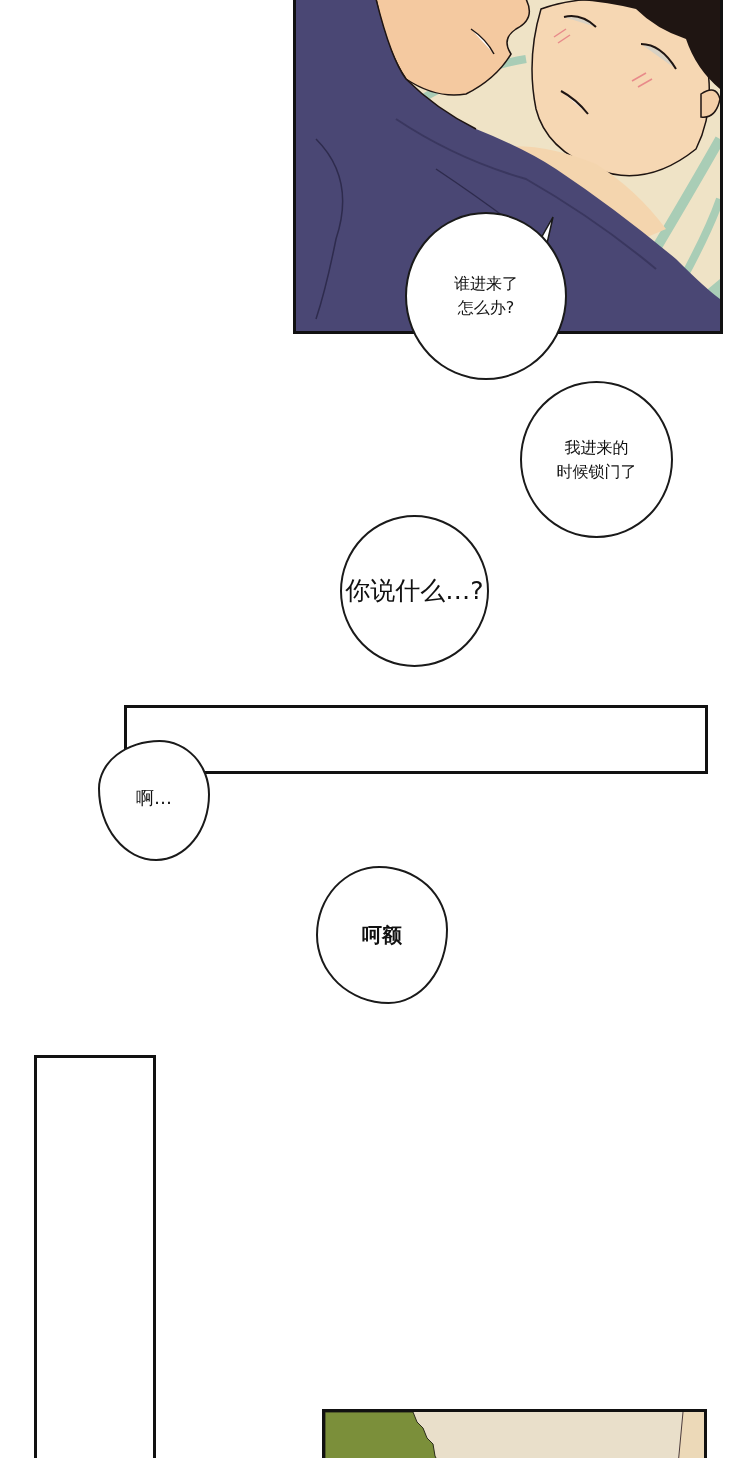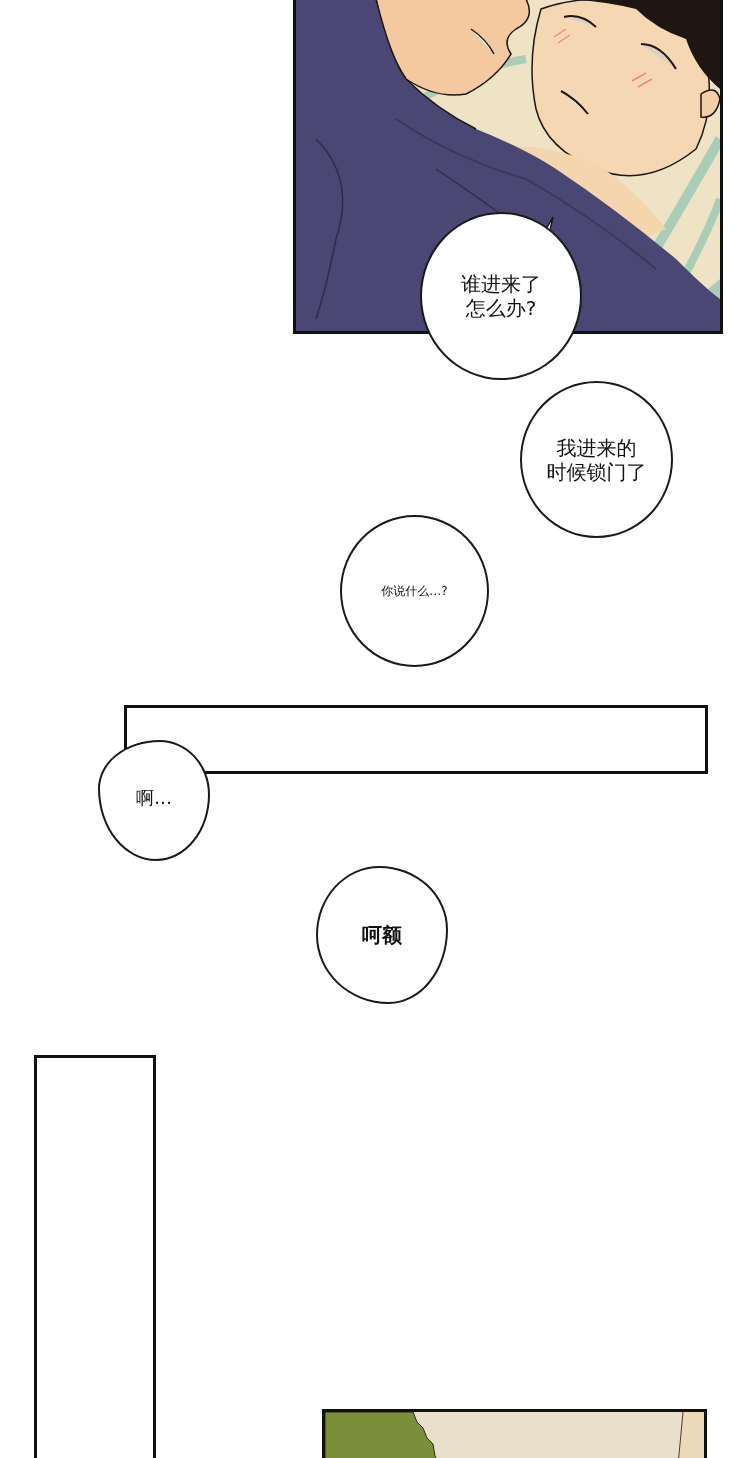--- a/index.html
+++ b/index.html
@@ -55,31 +55,31 @@
     <path d="M20 140 Q60 180 40 240 Q30 290 20 320" stroke="#2e2b4d" stroke-width="1.5" fill="none"></path>
     <path d="M140 170 Q200 210 250 250" stroke="#2e2b4d" stroke-width="1.5" fill="none"></path>
 
     <path d="M80 0 Q95 60 110 80 Q140 110 180 130" stroke="#1f1512" stroke-width="1.5" fill="none"></path>
   </svg>
 </div>
 
 <svg class="abs" style="left:525px; top:215px;" width="40" height="50" viewBox="0 0 40 50">
   <path d="M2 48 L28 2 L18 46 Z" fill="#fff" stroke="#1a1a1a" stroke-width="1.5"></path>
 </svg>
-<div class="bubble" style="left:420px; top:212px; width:162px; height:168px; border-radius:50%; font-size:20px;">
+<div class="bubble" style="left:405px; top:212px; width:162px; height:168px; border-radius:50%; font-size:16px;">
   <span class="bubble-text">谁进来了
 怎么办?</span>
 </div>
 
-<div class="bubble" style="left:520px; top:381px; width:153px; height:157px; border-radius:50%; font-size:20px;align-items:center;">
+<div class="bubble" style="left:520px; top:381px; width:153px; height:157px; border-radius:50%; font-size:16px;align-items:center;">
   <span class="bubble-text">我进来的
 时候锁门了</span>
 </div>
 
-<div class="bubble" style="left:340px; top:515px; width:149px; height:152px; border-radius:50%; font-size:12px;">
+<div class="bubble" style="left:340px; top:515px; width:149px; height:152px; border-radius:50%; font-size:25px;">
   <span class="bubble-text">你说什么…?</span>
 </div>
 
 <div class="panel" style="left:124px; top:705px; width:584px; height:69px; background:#fff;"></div>
 
 <div class="bubble" style="left:98px; top:740px; width:112px; height:121px; border-radius:55% 45% 48% 52% / 40% 45% 55% 60%; font-size:18px; justify-content:flex-start; padding-left:36px; align-items:flex-start; padding-top:44px;">
   <span class="bubble-text">啊…</span>
 </div>
 
 <div class="bubble" style="left:316px; top:866px; width:132px; height:138px; border-radius:48% 52% 45% 55% / 50% 46% 54% 50%; font-size:20px;font-weight:bold;">

